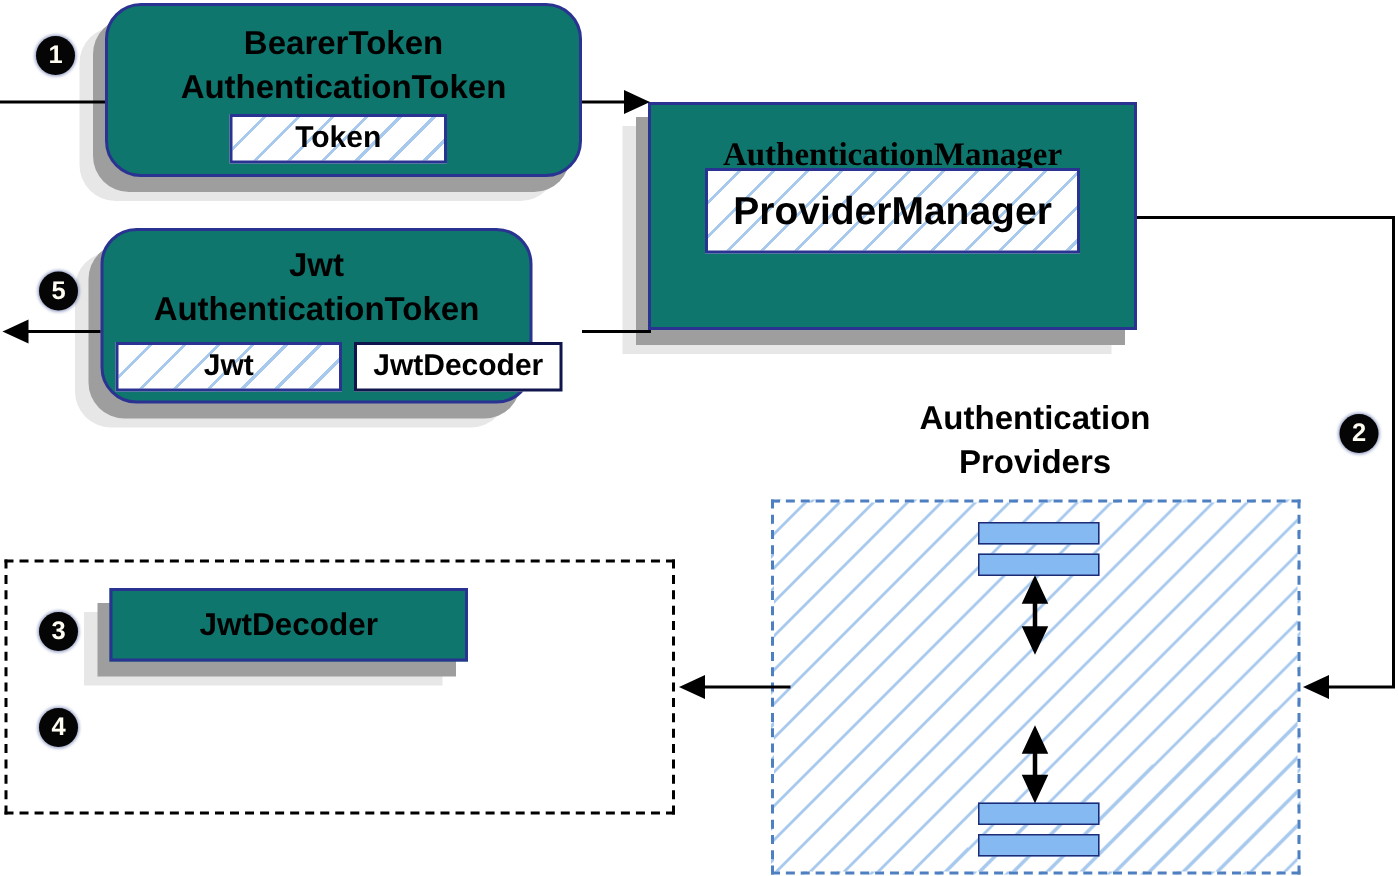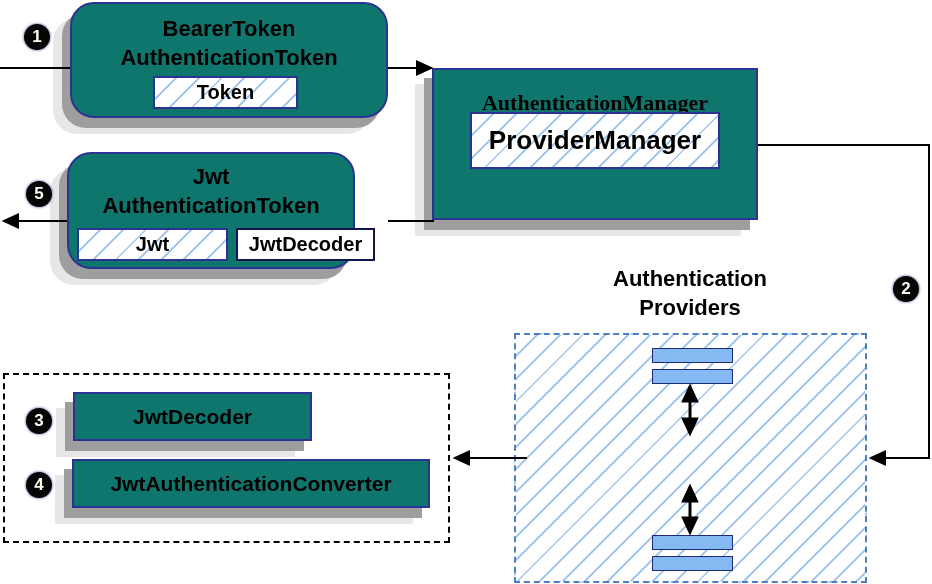--- a/index.html
+++ b/index.html
@@ -74,23 +74,20 @@
     </div>
     <div class="inner" style="left:167px; top:74px; width:139px; height:33px; background:#ffffff; border-color:#10164d;">
       <span>JwtDecoder</span>
     </div>
   </div>
 
   <div class="node shadow label-box" style="left:73px; top:392px; width:239px; height:49px;">
     <span>JwtDecoder</span>
   </div>
 
-  <div class="node shadow label-box" style="left:72px; top:459px; width:358px; height:49px;">
-    <span>JwtAuthenticationConverter</span>
-  </div>
 
   <div class="bar" style="left:652px; top:348px;"></div>
   <div class="bar" style="left:652px; top:369px;"></div>
   <div class="bar" style="left:652px; top:535px;"></div>
   <div class="bar" style="left:652px; top:556px;"></div>
 
 
   <div class="badge" style="left:24px; top:24px;">
     <span>1</span>
     </div>

